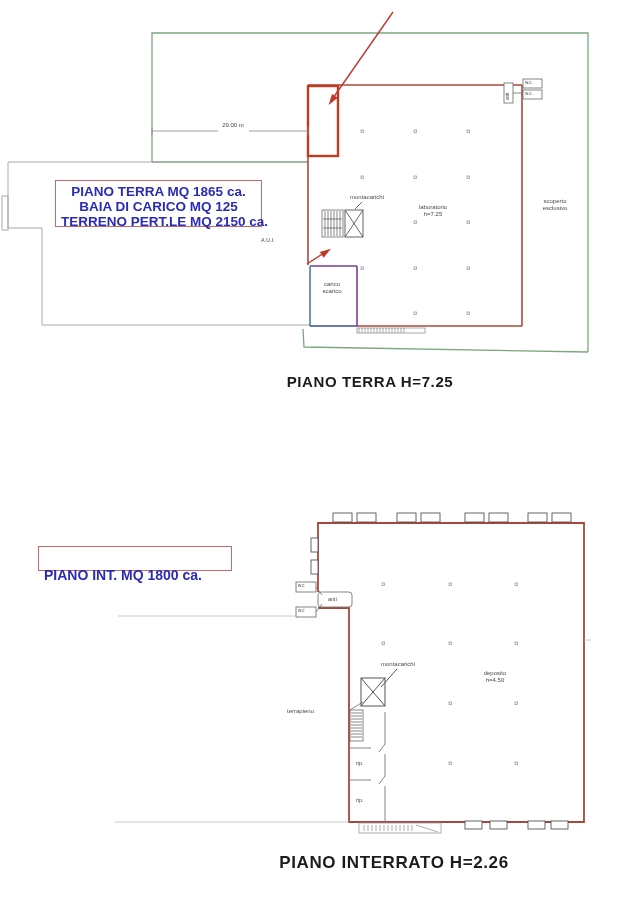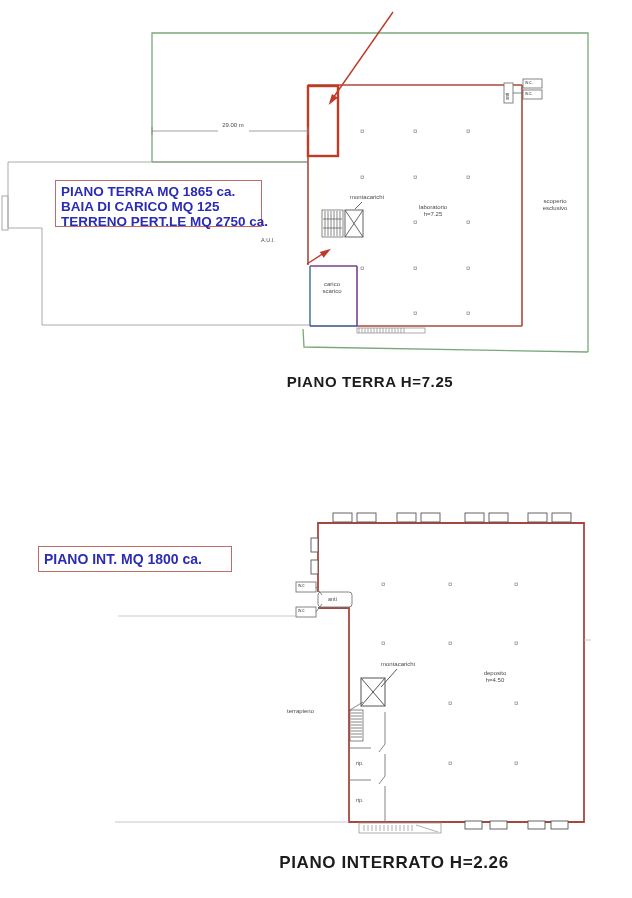--- a/index.html
+++ b/index.html
@@ -226,24 +226,24 @@
       <rect x="382" y="642" width="2.4" height="2.4"></rect>
         <rect x="449" y="642" width="2.4" height="2.4"></rect>
         <rect x="515" y="642" width="2.4" height="2.4"></rect>
       <rect x="449" y="702" width="2.4" height="2.4"></rect>
         <rect x="515" y="702" width="2.4" height="2.4"></rect>
       <rect x="449" y="762" width="2.4" height="2.4"></rect>
         <rect x="515" y="762" width="2.4" height="2.4"></rect>
     </g>
   </svg>
 
-  <div class="info-box" style="left:55px;top:180px;width:207px;height:47px;font-size:13.5px;">
+  <div class="info-box" style="left:55px;top:180px;width:207px;height:47px;font-size:13.5px;text-align:center;">
     <div>PIANO TERRA MQ 1865 ca.</div>
     <div>BAIA DI CARICO MQ 125</div>
-    <div>TERRENO PERT.LE MQ 2750 ca.</div>
+    <div>TERRENO PERT.LE MQ 2150 ca.</div>
   </div>
 
   <div class="lbl tiny center" style="left:233px;top:122px;">29.00 m</div>
 
   <div class="lbl small" style="left:261px;top:237px;">A.U.I.</div>
 
   <div class="lbl tiny center" style="left:367px;top:194px;">montacarichi</div>
 
   <div class="lbl tiny center" style="left:433px;top:204px;">
     <div>laboratorio</div>
@@ -259,21 +259,21 @@
     <div>carico</div>
     <div>scarico</div>
   </div>
 
   <div class="lbl micro" style="left:525px;top:80.5px;">w.c.</div>
   <div class="lbl micro" style="left:525px;top:91.5px;">w.c.</div>
   <div class="lbl micro rot" style="left:506px;top:100px;">anti</div>
 
   <div class="plan-title" style="left:370px;top:373px;font-size:15px;">PIANO TERRA H=7.25</div>
 
-  <div class="info-box" style="left:38px;top:546px;width:194px;height:26px;font-size:14px;padding-top:4px;">
+  <div class="info-box" style="left:38px;top:546px;width:194px;height:14px;font-size:14px;padding-top:20px;">
     <div>PIANO INT. MQ 1800 ca.</div>
   </div>
 
   <div class="lbl micro" style="left:298px;top:584px;">w.c</div>
   <div class="lbl micro" style="left:298px;top:609px;">w.c</div>
   <div class="lbl small" style="left:328px;top:596px;">anti</div>
 
   <div class="lbl tiny center" style="left:398px;top:661px;">montacarichi</div>
 
   <div class="lbl tiny" style="left:287px;top:708px;">terrapieno</div>

